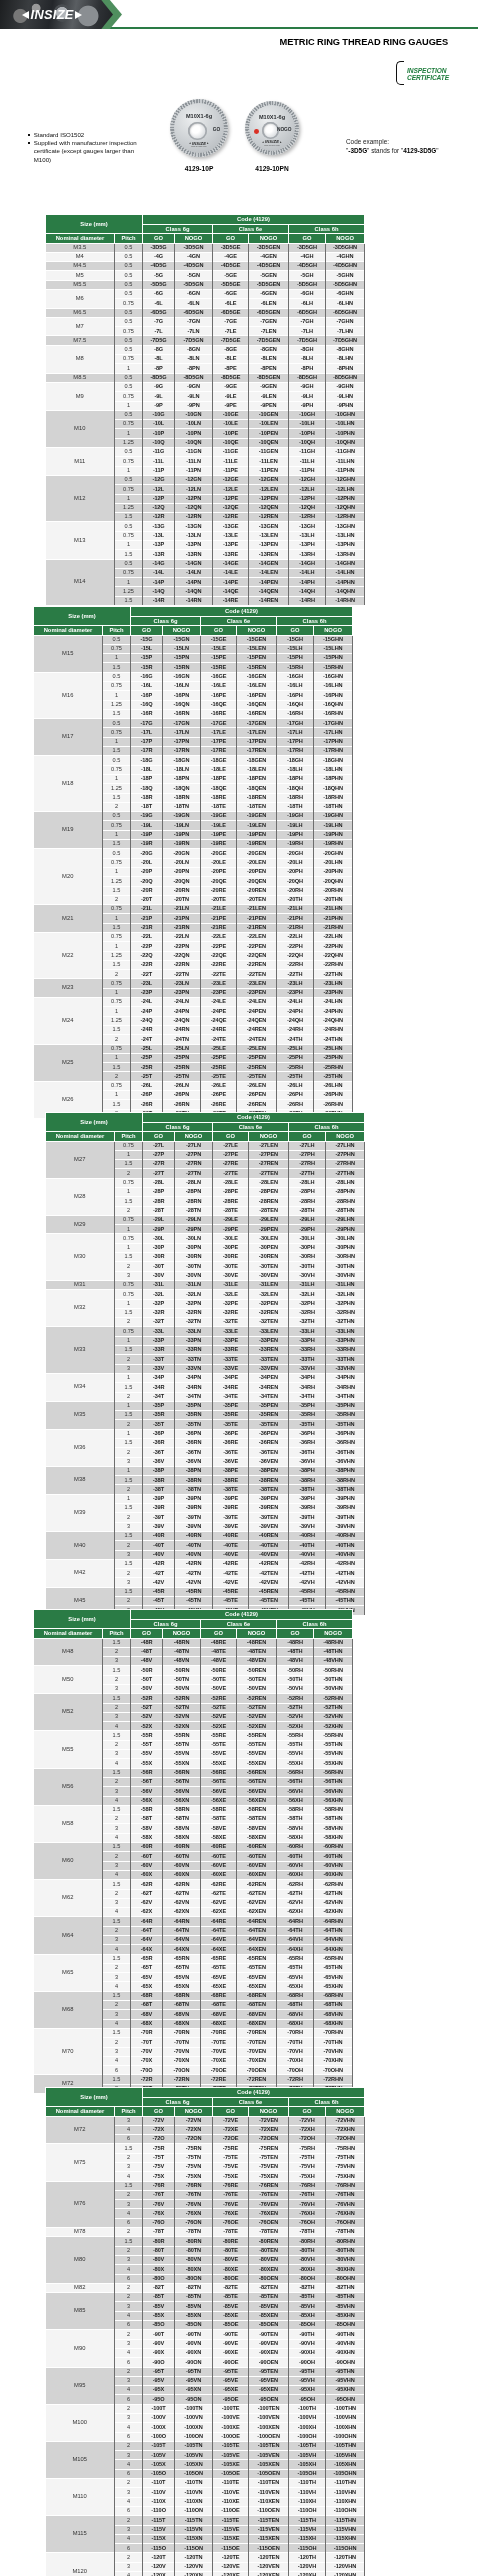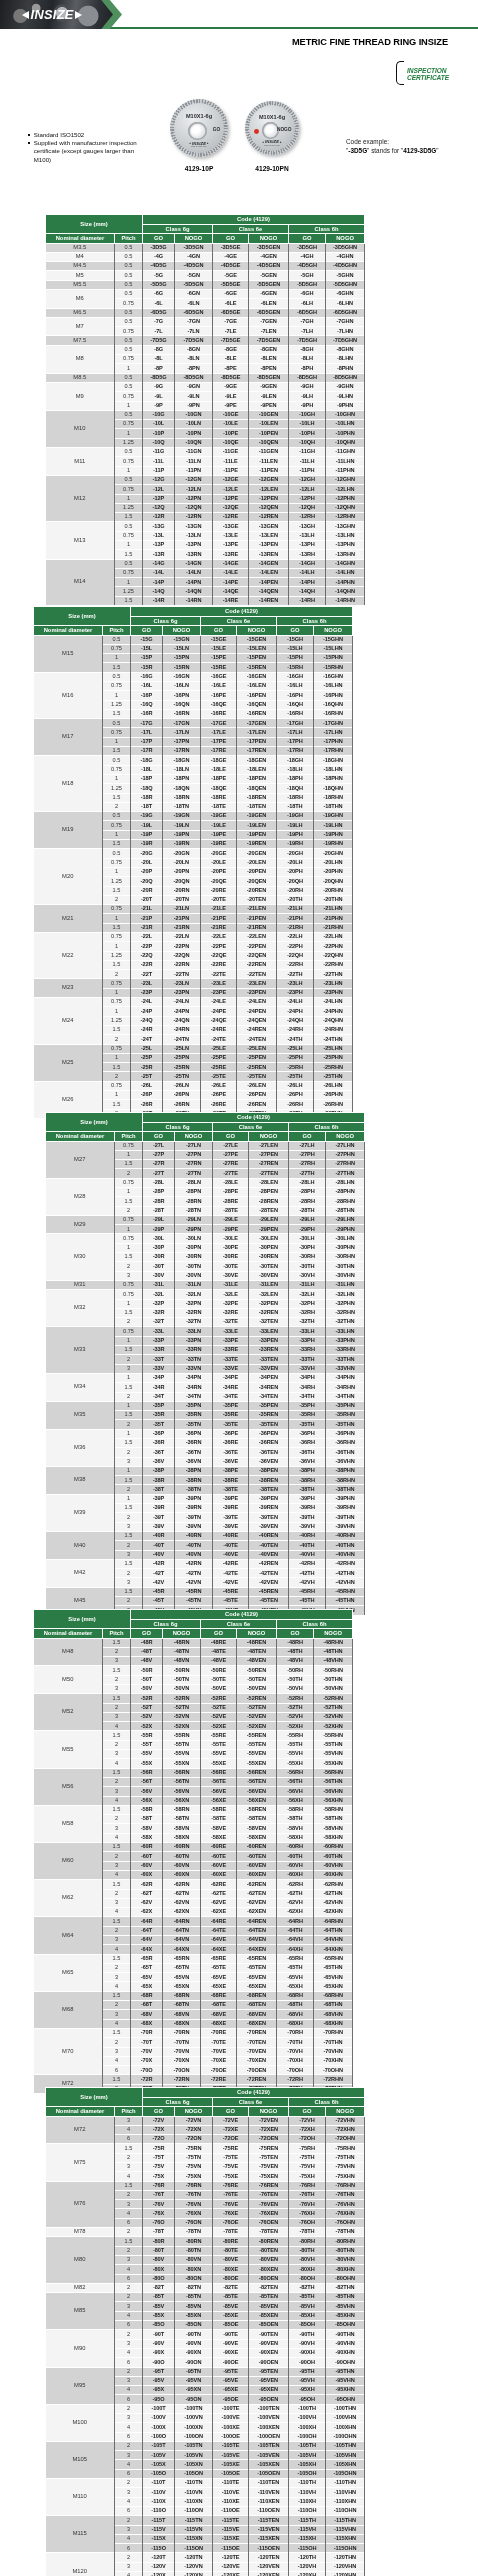--- a/index.html
+++ b/index.html
@@ -75,21 +75,21 @@
   <div class="green-rule"></div>
   <div class="chevron"></div>
   <div class="photo">
     <div class="logo">
       <span class="tri-l"></span>
       <span class="logo-text">INSIZE</span>
       <span class="tri-r"></span>
     </div>
   </div>
 
-  <h1 class="title">METRIC FINE THREAD RING INSIZE</h1>
+  <h1 class="title">METRIC RING THREAD RING GAUGES</h1>
 
   <div class="badge">
     <div class="badge-icon"></div>
     <div class="badge-text">
       <div>INSPECTION</div>
       <div>CERTIFICATE</div>
     </div>
   </div>
 
   <div class="features">

